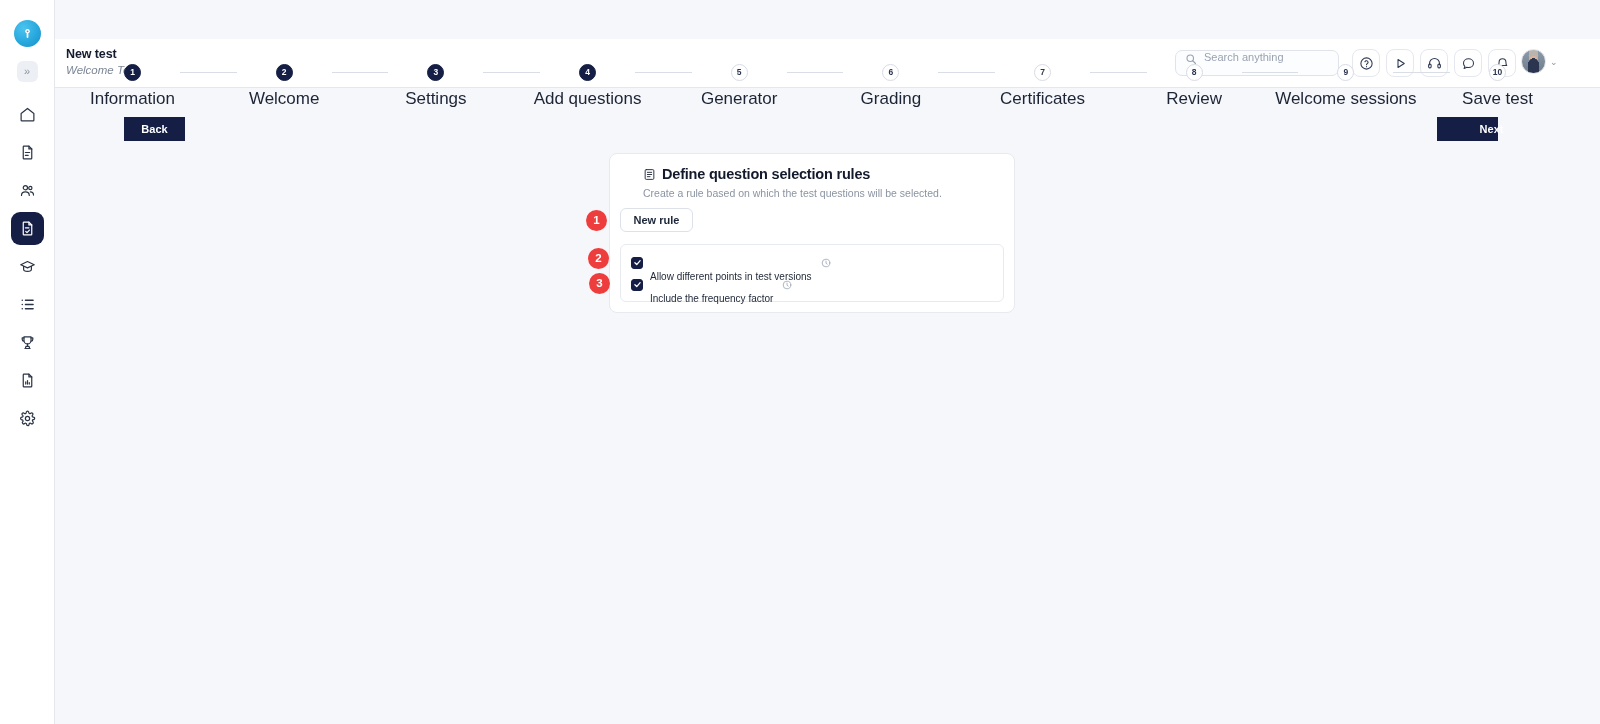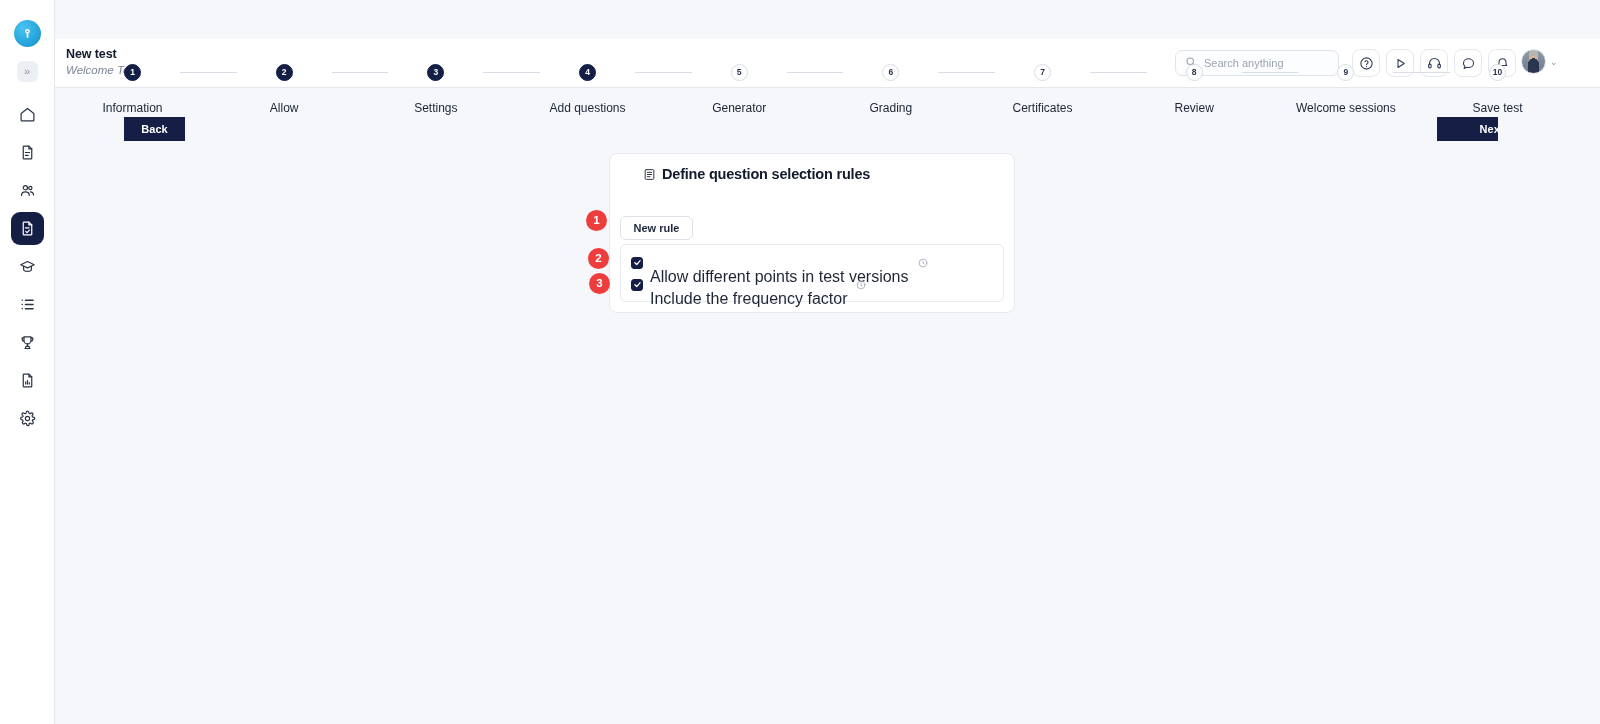--- a/index.html
+++ b/index.html
@@ -53,21 +53,21 @@
   }
   #titles { position: absolute; left: 11px; top: 8px; }
   #page-title { font-size: 12.5px; font-weight: bold; color: #141b2e; letter-spacing: -0.1px; }
   #page-subtitle { font-size: 11.5px; color: #7d8796; margin-top: 3px; font-style: italic; }
 
   #search-box {
     position: absolute; left: 1120px; top: 11px;
     width: 164px; height: 26px;
     border: 1px solid #e0e4ea; border-radius: 7px;
     background: #fcfdfe;
-    display: flex; align-items: center; padding: 0 9px;
+    display: flex; align-items: flex-start; padding: 0 9px;
     cursor: text;
   }
   #search-box svg { flex: 0 0 auto; color: #9aa3b2; }
   #search-input {
     border: none; outline: none; background: transparent;
     margin-left: 7px; font-size: 11px; color: #3a4354;
     font-family: "Liberation Sans", sans-serif; width: 125px;
   }
   #search-input::placeholder { color: #9aa3b2; }
 
@@ -103,21 +103,21 @@
     display: flex; flex-direction: column; align-items: center;
     cursor: pointer;
   }
   .step-circle {
     width: 17px; height: 17px; border-radius: 50%;
     display: flex; align-items: center; justify-content: center;
     font-size: 8.5px; font-weight: bold; line-height: 1;
   }
   .step-circle.done { background: #151f45; color: #ffffff; border: 1px solid #151f45; }
   .step-circle.todo { background: #ffffff; color: #2c3550; border: 1px solid #d7dbe3; }
-  .step-label { margin-top: 20px; font-size: 12px; color: #1c2435; white-space: nowrap; text-align: right; }
+  .step-label { margin-top: 8px; font-size: 17px; color: #1c2435; white-space: nowrap; text-align: right; }
   .step-line {
     flex: 1 1 auto; height: 1px; background: #d9dde5;
     margin-top: 8px; min-width: 18px;
   }
 
   
   .navbtn {
     position: absolute; top: 117px;
     height: 24px; border-radius: 0;
     background: #151f45; color: #ffffff;
@@ -143,39 +143,39 @@
   #card-title { font-size: 14.5px; font-weight: bold; color: #121a2c; letter-spacing: -0.2px; }
   #card-subtitle { font-size: 10.5px; color: #8b94a2; padding: 5px 0 0 13px; }
 
   #new-rule-button {
     position: absolute; left: 620px; top: 208px;
     width: 73px; height: 24px;
     border: 1px solid #dde1e8; border-radius: 6px;
     background: #ffffff; cursor: pointer;
     font-family: "Liberation Sans", sans-serif;
     font-size: 11px; font-weight: bold; color: #1d2639;
-    display: flex; align-items: center; justify-content: center; margin-top: 8px;
+    display: flex; align-items: center; justify-content: center;
   }
 
   #options-box {
     position: absolute; left: 620px; top: 244px;
     width: 384px; height: 58px;
     border: 1px solid #e7eaef; border-radius: 6px;
     background: #ffffff;
     padding: 9px 0 0 10px;
   }
   .option-row { display: flex; align-items: center; gap: 7px; height: 17px; margin-bottom: 5px; }
   .cbx {
     width: 12px; height: 12px; border-radius: 3px;
     background: #151f45; border: 1px solid #151f45;
     display: flex; align-items: center; justify-content: center;
     cursor: pointer; flex: 0 0 auto;
   }
   .cbx svg { display: block; }
-  .option-label { font-size: 16px; color: #1e2636; margin-top: 28px; }
+  .option-label { font-size: 10px; color: #1e2636; margin-top: 28px; }
   .info-icon { color: #9aa3b1; display: flex; margin-left: 2px; cursor: pointer; }
 
   
   .anno {
     position: absolute;
     width: 21px; height: 21px; border-radius: 50%;
     background: #ee3d3d; color: #ffffff;
     font-size: 11.5px; font-weight: bold;
     display: flex; align-items: center; justify-content: center;
     line-height: 1;
@@ -365,21 +365,21 @@
 </div>
 
 <div id="stepper">
   <div class="step">
     <div class="step-circle done">1</div>
     <div class="step-label">Information</div>
   </div>
   <div class="step-line"></div>
   <div class="step">
     <div class="step-circle done">2</div>
-    <div class="step-label">Allow</div>
+    <div class="step-label">Welcome</div>
   </div>
   <div class="step-line"></div>
   <div class="step">
     <div class="step-circle done">3</div>
     <div class="step-label">Settings</div>
   </div>
   <div class="step-line"></div>
   <div class="step">
     <div class="step-circle done">4</div>
     <div class="step-label">Add questions</div>
@@ -422,20 +422,21 @@
 <div id="rules-card">
   <div id="card-head">
     <span id="card-head-icon">
       <svg width="13" height="13" viewBox="0 0 24 24" fill="none" stroke="currentColor" stroke-width="1.8" stroke-linecap="round" stroke-linejoin="round">
         <rect x="4" y="3" width="16" height="18" rx="2"></rect>
         <path d="M8 8h8M8 12h8M8 16h5"></path>
       </svg>
     </span>
     <span id="card-title">Define question selection rules</span>
   </div>
+  <div id="card-subtitle">Create a rule based on which the test questions will be selected.</div>
 </div>
 
 <button id="new-rule-button">New rule</button>
 
 <div id="options-box">
 
   <div class="option-row">
     <span class="cbx">
       <svg width="9" height="9" viewBox="0 0 24 24" fill="none" stroke="#ffffff" stroke-width="3.4" stroke-linecap="round" stroke-linejoin="round">
         <path d="M5 12.5 10 17.5 19 7"></path>

